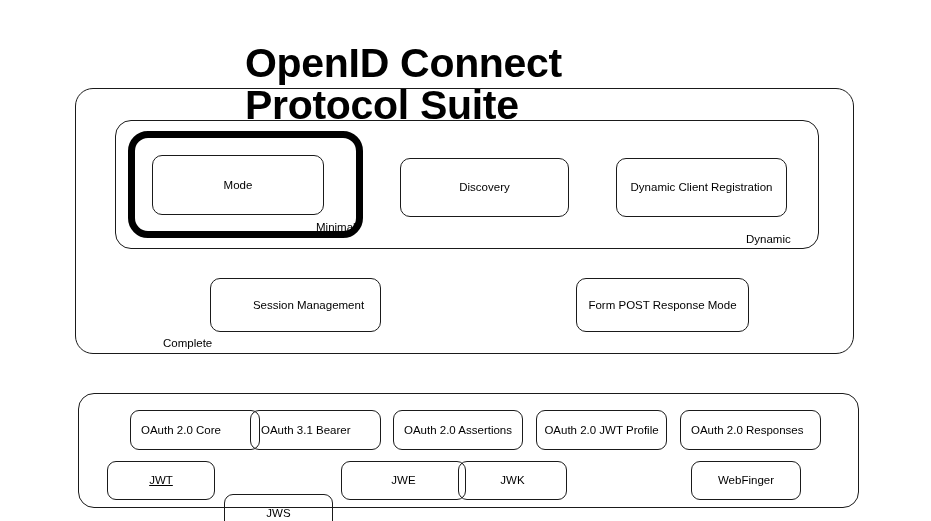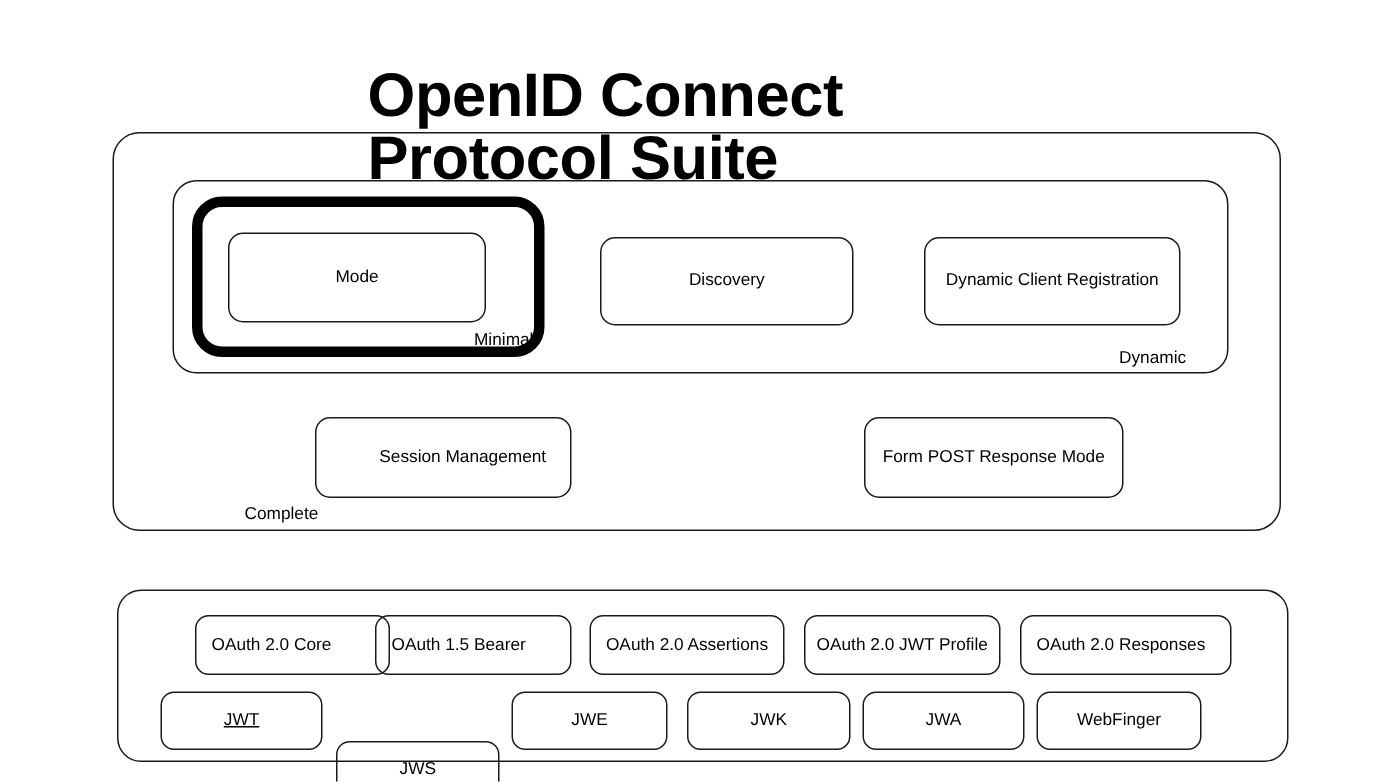--- a/index.html
+++ b/index.html
@@ -133,21 +133,21 @@
   
   #box-oauth-core       { left: 107px; top: 410px; width: 130px; height: 40px; margin-left: 23px; }
   #box-oauth-bearer     { left: 250px; top: 410px; width: 131px; height: 40px; }
   #box-oauth-assertions { left: 393px; top: 410px; width: 130px; height: 40px; }
   #box-oauth-jwt        { left: 536px; top: 410px; width: 131px; height: 40px; }
   #box-oauth-responses  { left: 680px; top: 410px; width: 141px; height: 40px; }
 
   
   #box-jwt        { left: 107px; top: 461px; width: 108px; height: 39px; text-decoration: underline; }
   #box-jws        { left: 224px; top: 461px; width: 109px; height: 39px; margin-top: 33px; }
-  #box-jwe        { left: 341px; top: 461px; width: 104px; height: 39px; }
+  #box-jwe        { left: 341px; top: 461px; width: 125px; height: 39px; }
   #box-jwk        { left: 458px; top: 461px; width: 109px; height: 39px; }
   #box-jwa        { left: 575px; top: 461px; width: 108px; height: 39px; }
   #box-webfinger  { left: 691px; top: 461px; width: 110px; height: 39px; }
 </style>
 </head>
 <body>
 
 <div id="canvas">
 
   <div class="diagram-title">OpenID Connect Protocol Suite</div>
@@ -168,33 +168,32 @@
   <div class="component-box" id="box-dynamic-client-reg">Dynamic Client Registration</div>
 
   <div class="component-box" id="box-session-management">Session Management</div>
 
   <div class="component-box" id="box-form-post">Form POST Response Mode</div>
 
   <div class="container-box" id="foundation-group"></div>
 
   <div class="component-box left-align" id="box-oauth-core">OAuth 2.0 Core</div>
 
-  <div class="component-box left-align" id="box-oauth-bearer">OAuth 1.5 Bearer</div>
+  <div class="component-box left-align" id="box-oauth-bearer">OAuth 3.1 Bearer</div>
 
   <div class="component-box" id="box-oauth-assertions">OAuth 2.0 Assertions</div>
 
   <div class="component-box" id="box-oauth-jwt">OAuth 2.0 JWT Profile</div>
 
   <div class="component-box left-align" id="box-oauth-responses">OAuth 2.0 Responses</div>
 
   <div class="component-box" id="box-jwt">JWT</div>
 
   <div class="component-box" id="box-jws">JWS</div>
 
   <div class="component-box" id="box-jwe">JWE</div>
 
   <div class="component-box" id="box-jwk">JWK</div>
 
-  <div class="component-box" id="box-jwa">JWA</div>
 
   <div class="component-box" id="box-webfinger">WebFinger</div>
 
 </div>
 
 </body></html>

